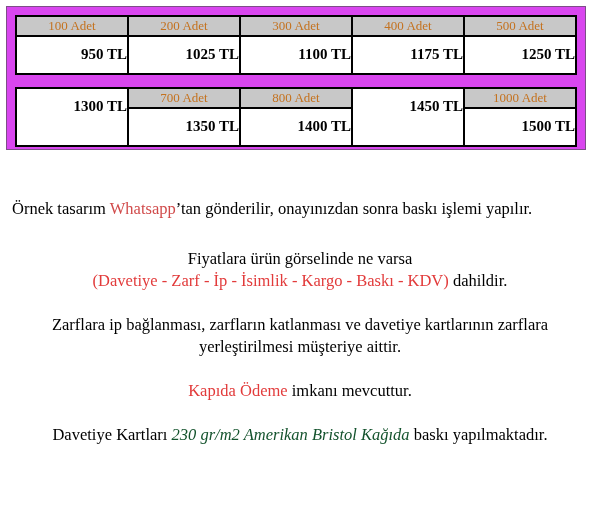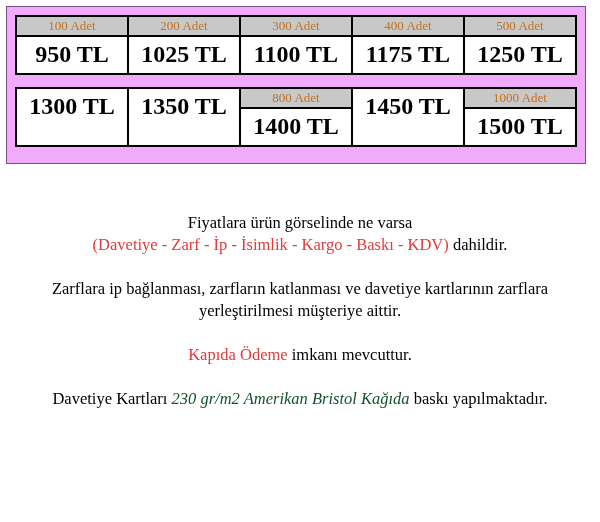--- a/index.html
+++ b/index.html
@@ -16,23 +16,23 @@
   }
 
   .page {
     width: 600px;
     height: 522px;
     position: relative;
   }
 
   
   .price-panel {
-    background: #f0abfc;
+    background: #d946ef;
     border: 1px solid #7d4f88;
-    padding: 8px 8px 16px 8px;
+    padding: 8px 8px 2px 8px;
     box-sizing: border-box;
     margin: 6px 14px 0 6px;
   }
 
   .price-row {
     display: flex;
     width: 100%;
     box-sizing: border-box;
     border: 2px solid #000000;
     background: #ffffff;
@@ -58,23 +58,23 @@
     font-size: 13px;
     font-family: "Liberation Serif", serif;
     background: #c8c8c8;
     border-bottom: 2px solid #000000;
     padding: 1px 0 2px 0;
     line-height: 15px;
   }
 
   .price {
     display: block;
-    text-align: center;
+    text-align: right;
     color: #000000;
-    font-size: 24px;
+    font-size: 15px;
     font-weight: bold;
     font-family: "Liberation Serif", serif;
     padding: 4px 0 6px 0;
     line-height: 26px;
     white-space: nowrap;
   }
 
   
   .notes {
     margin-top: 48px;
@@ -138,39 +138,43 @@
         <span class="qty">500 Adet</span>
         <span class="price">1250 TL</span>
       </div>
     </div>
 
     <div class="price-row">
       <div class="price-cell">
         <span class="price">1300 TL</span>
       </div>
       <div class="price-cell">
+        <span class="qty">700 Adet</span>
         <span class="price">1350 TL</span>
       </div>
       <div class="price-cell">
         <span class="qty">800 Adet</span>
         <span class="price">1400 TL</span>
       </div>
       <div class="price-cell">
         <span class="price">1450 TL</span>
       </div>
       <div class="price-cell">
         <span class="qty">1000 Adet</span>
         <span class="price">1500 TL</span>
       </div>
     </div>
 
   </div>
 
   <div class="notes">
 
+    <p class="note first">
+      <span>Örnek tasarım </span><span class="hl">Whatsapp</span><span>’tan gönderilir, onayınızdan sonra baskı işlemi yapılır.</span>
+    </p>
 
     <p class="note">
       <span>Fiyatlara ürün görselinde ne varsa</span><br>
       <span class="hl-red">(Davetiye - Zarf - İp - İsimlik - Kargo - Baskı - KDV)</span><span> dahildir.</span>
     </p>
 
     <p class="note">
       <span>Zarflara ip bağlanması, zarfların katlanması ve davetiye kartlarının zarflara</span><br>
       <span>yerleştirilmesi müşteriye aittir.</span>
     </p>

